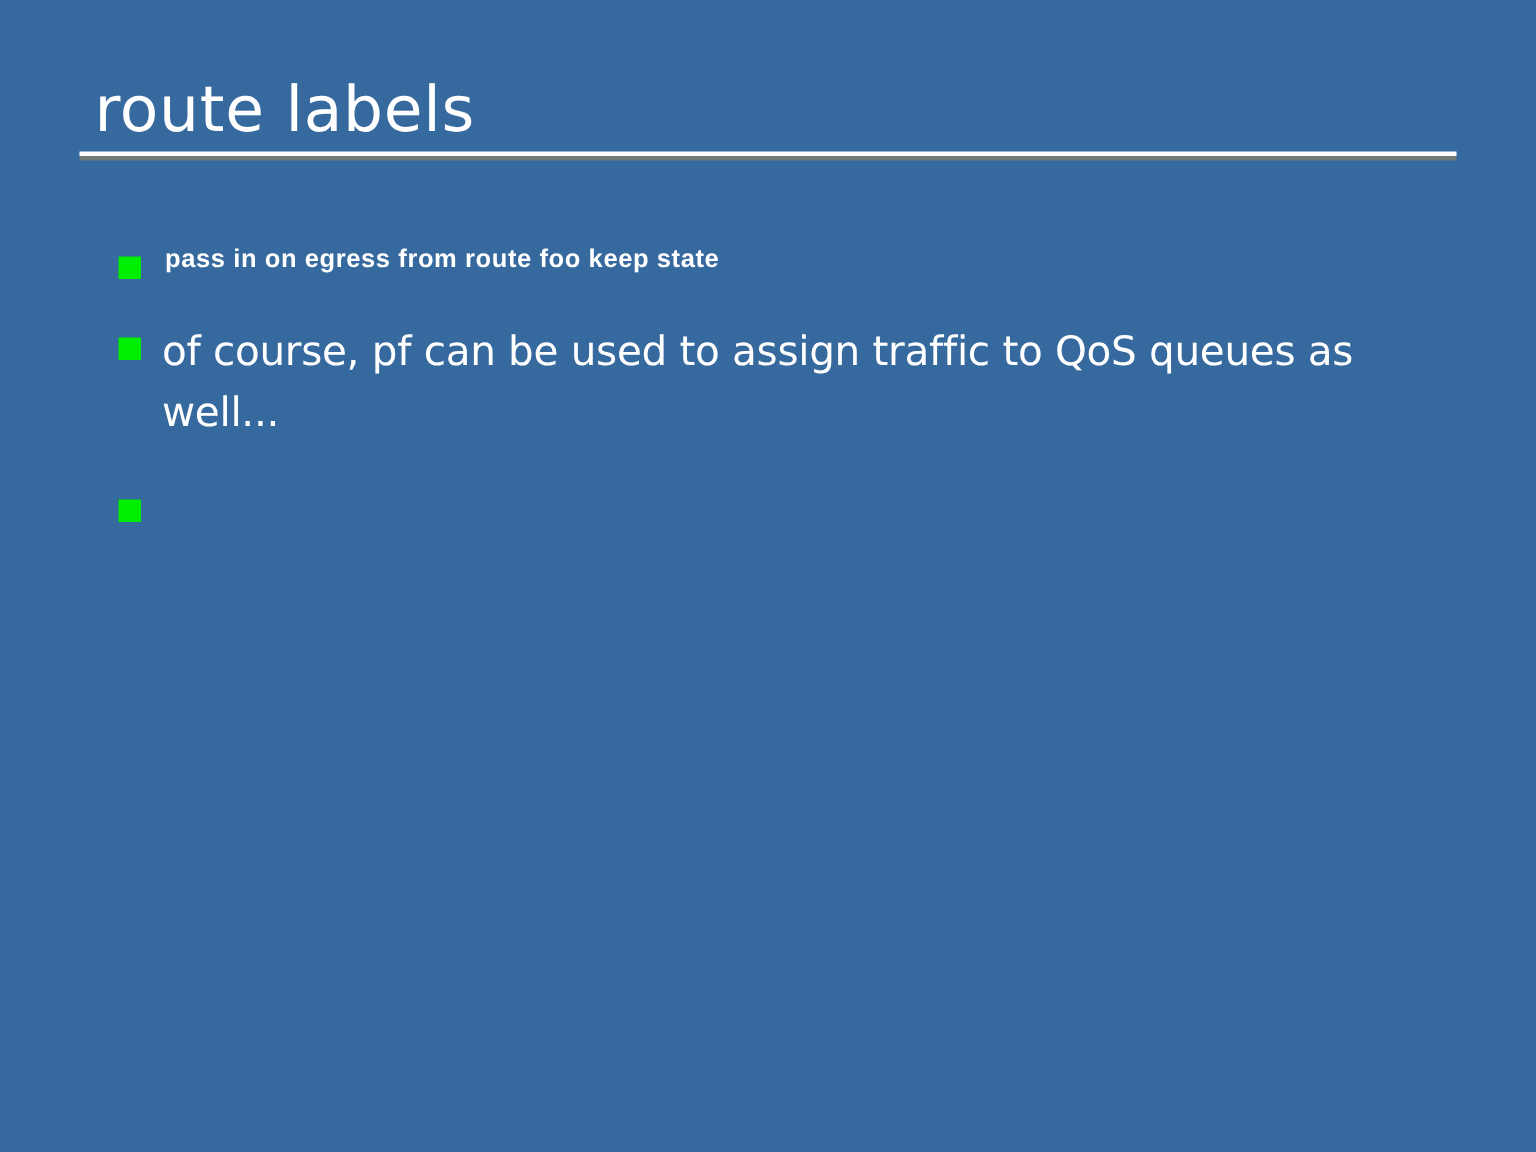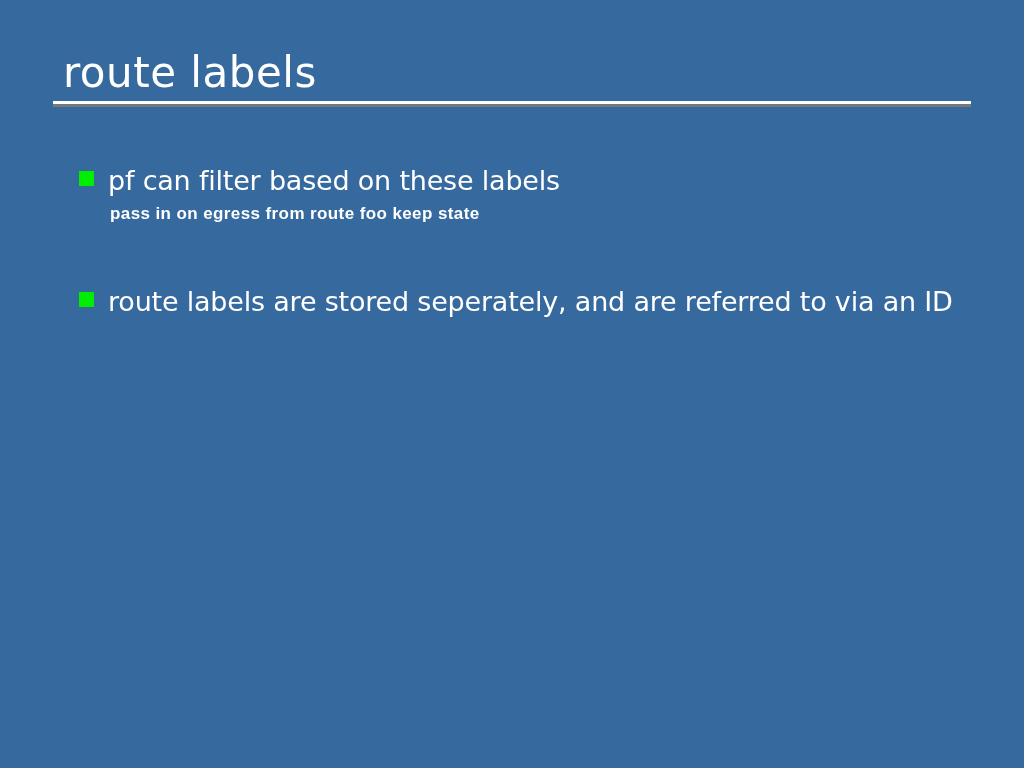--- a/index.html
+++ b/index.html
@@ -110,36 +110,38 @@
   <div id="title-block">
     <div id="slide-title">route labels</div>
     <div id="title-rule"></div>
   </div>
 
   <div id="body-block">
 
     <div class="bullet-group">
       <div class="bullet-row">
         <span class="bullet-marker"></span>
-        <span class="bullet-text">pf can filter based on these labels</span>
       </div>
       <div class="code-line">pass in on egress from route foo keep state</div>
     </div>
 
     <div class="gap-sm"></div>
 
     <div class="bullet-group">
+      <div class="bullet-row">
+        <span class="bullet-marker"></span>
+        <span class="bullet-text">of course, pf can be used to assign traffic to QoS queues as well...</span>
+      </div>
     </div>
 
     <div class="gap-md"></div>
 
     <div class="bullet-group">
       <div class="bullet-row">
         <span class="bullet-marker"></span>
-        <span class="bullet-text">route labels are stored seperately, and are referred to via an ID</span>
       </div>
     </div>
 
     <div class="gap-lg"></div>
 
 
   </div>
 </div>
 
 </body></html>

